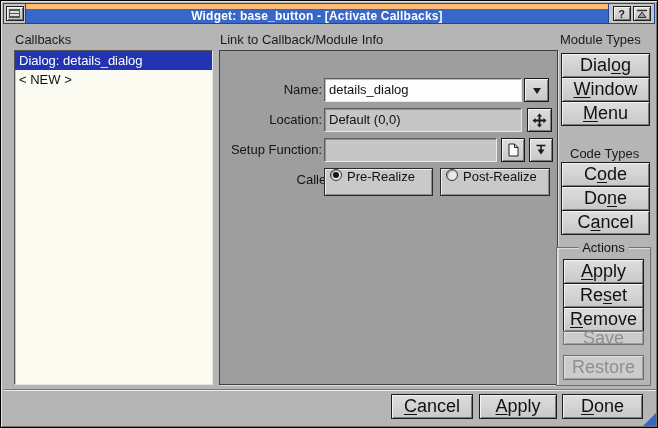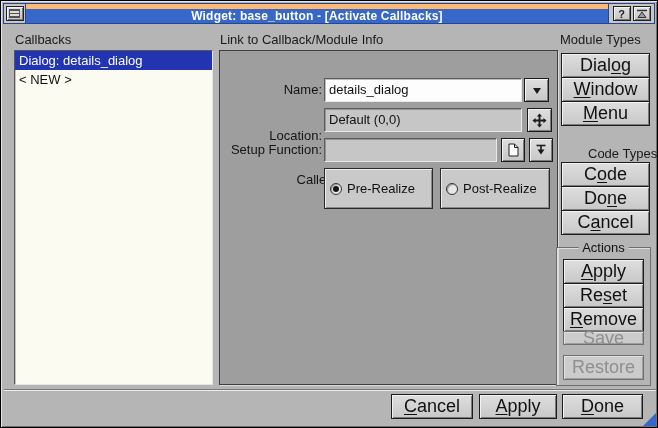--- a/index.html
+++ b/index.html
@@ -40,23 +40,23 @@
     text-align:right;color:#141414;}
   .field{position:absolute;height:24px;line-height:22px;padding:0 4px;
     border:1px solid;border-color:#5d5d5d #e9e9e9 #e9e9e9 #5d5d5d;
     box-shadow:inset 1px 1px 0 rgba(0,0,0,.25);white-space:nowrap;overflow:hidden;}
   .field.white{background:#fdfdfd;}
   .field.gray{background:#c6c6c6;}
   .sq-btn{position:absolute;height:24px;background:linear-gradient(180deg,#dedede,#c8c8c8);
     border:1px solid #1c1c1c;box-shadow:inset 1px 1px 0 #f3f3f3, inset -1px -1px 0 #7a7a7a;
     display:flex;align-items:center;justify-content:center;}
   .combo-arrow{width:0;height:0;border:4px solid transparent;border-top:6px solid #1c1c1c;margin-top:5px;}
-  .toggle{position:absolute;height:41px;background:#c9c9c9;border:1px solid #2a2a2a;
+  .toggle{position:absolute;height:28px;background:#c9c9c9;border:1px solid #2a2a2a;
     box-shadow:inset 1px 1px 0 #ededed, inset -1px -1px 0 #8a8a8a;
-    display:flex;align-items:center;gap:5px;padding:0 5px;white-space:nowrap;}
+    display:flex;gap:5px;padding:0 5px;white-space:nowrap;}
   .radio{width:12px;height:12px;border-radius:50%;border:1px solid #333;background:#e8e8e8;
     box-shadow:inset 1px 1px 1px rgba(0,0,0,.35);flex:none;}
   .radio.sel::after{content:"";display:block;width:6px;height:6px;border-radius:50%;
     background:#141414;margin:2px 0 0 2px;}
   
   .btn{position:absolute;background:linear-gradient(180deg,#dedede,#c8c8c8);
     border:1px solid #1c1c1c;box-shadow:inset 1px 1px 0 #f3f3f3, inset -1px -1px 0 #7a7a7a;
     display:flex;align-items:center;justify-content:center;font-size:18px;color:#111;white-space:nowrap;}
   .btn.disabled{color:#8f8f8f;background:#cccccc;border-color:#707070;
     box-shadow:inset 1px 1px 0 #e0e0e0, inset -1px -1px 0 #9d9d9d;}
@@ -105,21 +105,21 @@
 
   <div class="heading" style="left:219px;top:31px;">Link to Callback/Module Info</div>
   <div class="panel">
 
     <div class="row-label" style="top:27px;">Name:</div>
     <div class="field white" style="left:104px;top:27px;width:198px;">details_dialog</div>
     <div class="sq-btn" style="left:304px;top:27px;width:25px;">
       <span class="combo-arrow"></span>
     </div>
 
-    <div class="row-label" style="top:57px;margin-top:16px;">Location:</div>
+    <div class="row-label" style="top:57px;">Location:</div>
     <div class="field gray" style="left:104px;top:57px;width:198px;">Default (0,0)</div>
     <div class="sq-btn" style="left:307px;top:57px;width:25px;">
       <svg width="15" height="15" viewBox="0 0 16 16">
         <path d="M8 0.5 L10.8 3.8 H9 V7 H12.2 V5.2 L15.5 8 L12.2 10.8 V9 H9 V12.2 H10.8 L8 15.5 L5.2 12.2 H7 V9 H3.8 V10.8 L0.5 8 L3.8 5.2 V7 H7 V3.8 H5.2 Z" fill="#1c1c1c"></path>
       </svg>
     </div>
 
     <div class="row-label" style="top:87px;">Setup Function:</div>
     <div class="field gray" style="left:104px;top:87px;width:173px;"></div>
     <div class="sq-btn" style="left:281px;top:87px;width:24px;">
@@ -157,21 +157,21 @@
     <span></span>
       <span class="mn">W</span>
       <span>indow</span>
   </div>
   <div class="btn" style="left:560px;top:100px;width:89px;height:25px;">
     <span></span>
       <span class="mn">M</span>
       <span>enu</span>
   </div>
 
-  <div class="heading" style="left:587px;top:145px;">Code Types</div>
+  <div class="heading" style="left:569px;top:145px;">Code Types</div>
   <div class="btn" style="left:560px;top:161px;width:89px;height:25px;">
     <span>C</span>
       <span class="mn">o</span>
       <span>de</span>
   </div>
   <div class="btn" style="left:560px;top:185px;width:89px;height:25px;">
     <span>Do</span>
       <span class="mn">n</span>
       <span>e</span>
   </div>

